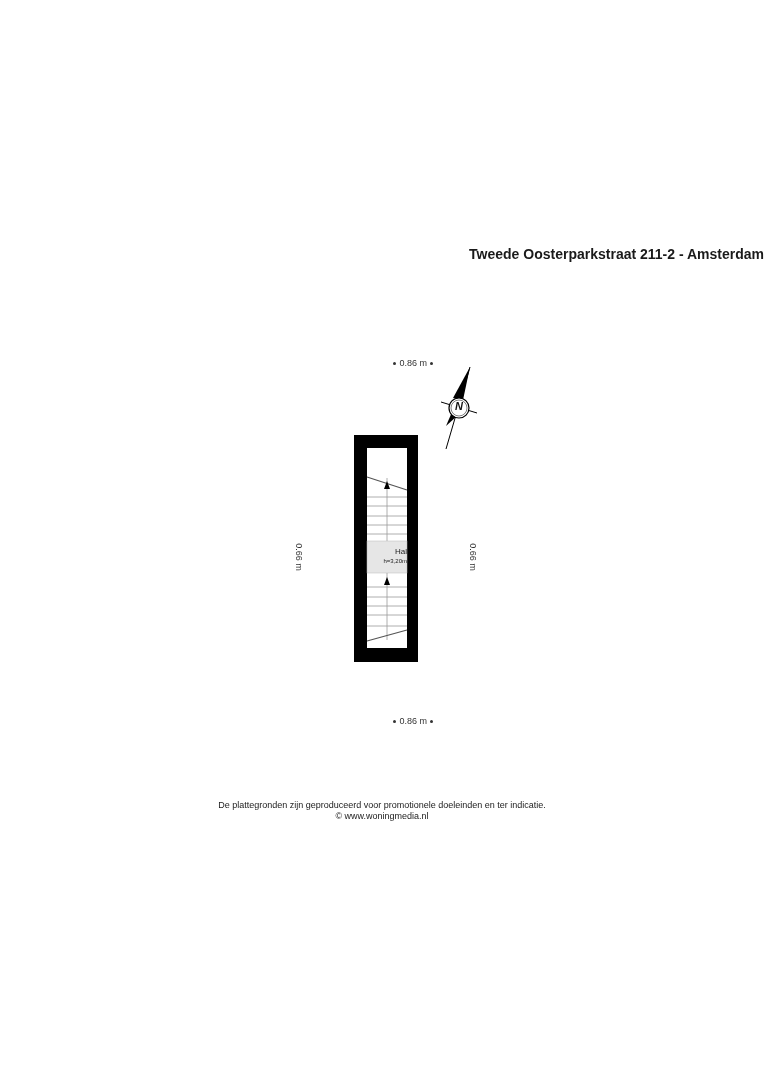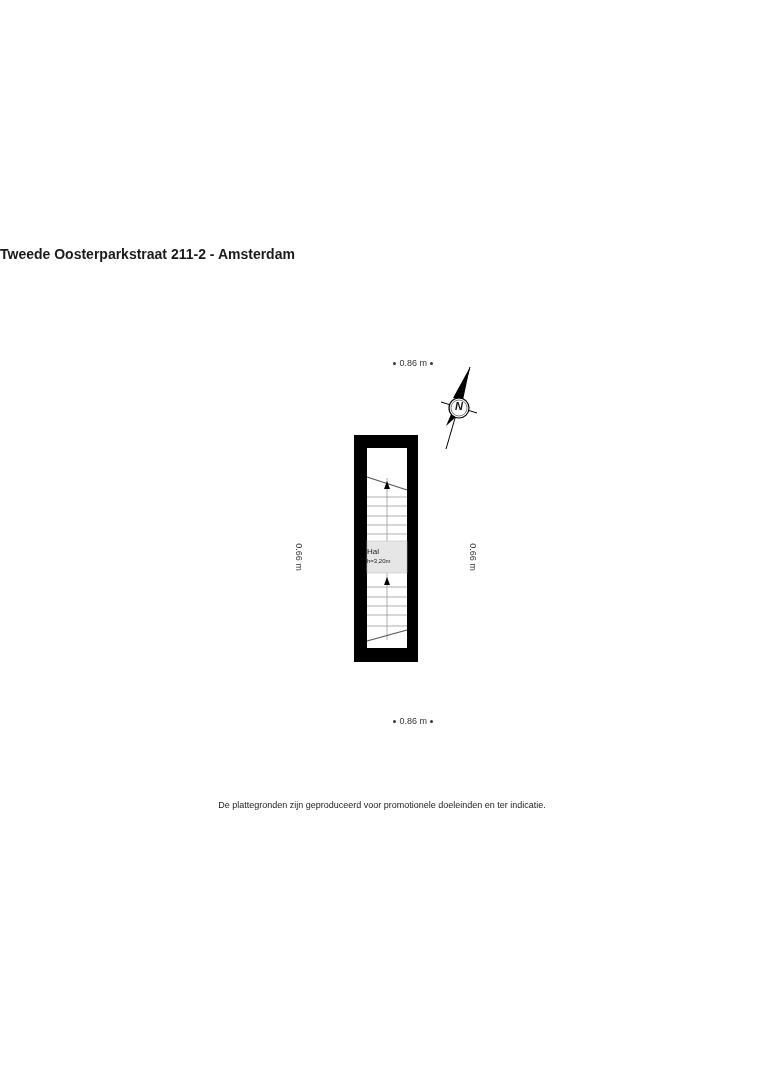--- a/index.html
+++ b/index.html
@@ -1,23 +1,23 @@
 <!DOCTYPE html>
 <html><head>
   <meta charset="utf-8">
   <style>
     html, body { margin: 0; padding: 0; background: #ffffff; }
     body { width: 764px; height: 1080px; position: relative; overflow: hidden; font-family: "Liberation Sans", sans-serif; color: #111; }
-    .title { position: absolute; left: 0; width: 764px; top: 245px; text-align: left; font-weight: bold; font-size: 14px; line-height: 18px; color: #1a1a1a; }
+    .title { position: absolute; left: 0; width: 764px; top: 245px; text-align: right; font-weight: bold; font-size: 14px; line-height: 18px; color: #1a1a1a; }
     .dim-h { position: absolute; width: 100px; text-align: right; font-size: 9px; color: #333; }
     .dim-h .dot { display: inline-block; width: 3px; height: 3px; background: #333; border-radius: 50%; vertical-align: middle; margin: 0 3px; }
     .dim-v { position: absolute; font-size: 9px; color: #333; white-space: nowrap; transform-origin: center center; }
     .plan { position: absolute; left: 0; top: 0; }
     .footer { position: absolute; left: 0; width: 764px; top: 800px; text-align: center; font-size: 9px; line-height: 11px; color: #222; }
-    .room-label { position: absolute; left: 367px; top: 541px; width: 40px; height: 32px; text-align: left; }
+    .room-label { position: absolute; left: 367px; top: 541px; width: 40px; height: 32px; text-align: right; }
     .room-name { font-size: 8px; line-height: 10px; margin-top: 6px; color: #222; }
     .room-height { font-size: 6px; line-height: 8px; color: #222; }
   </style>
 </head>
 <body>
 
 <div class="title">
   <div>Tweede Oosterparkstraat 211-2 - Amsterdam</div>
 </div>
 
@@ -73,13 +73,14 @@
 
 <div style="position:absolute; left:452px; top:400px; width:14px; text-align:center; font-weight:bold; font-style:italic; font-size:11px;">N</div>
 
 <div class="room-label">
   <div class="room-name">Hal</div>
   <div class="room-height">h=3,20m</div>
 </div>
 
 <div class="footer">
   <div>De plattegronden zijn geproduceerd voor promotionele doeleinden en ter indicatie.</div>
+  <div>© www.woningmedia.nl</div>
 </div>
 
 </body></html>

